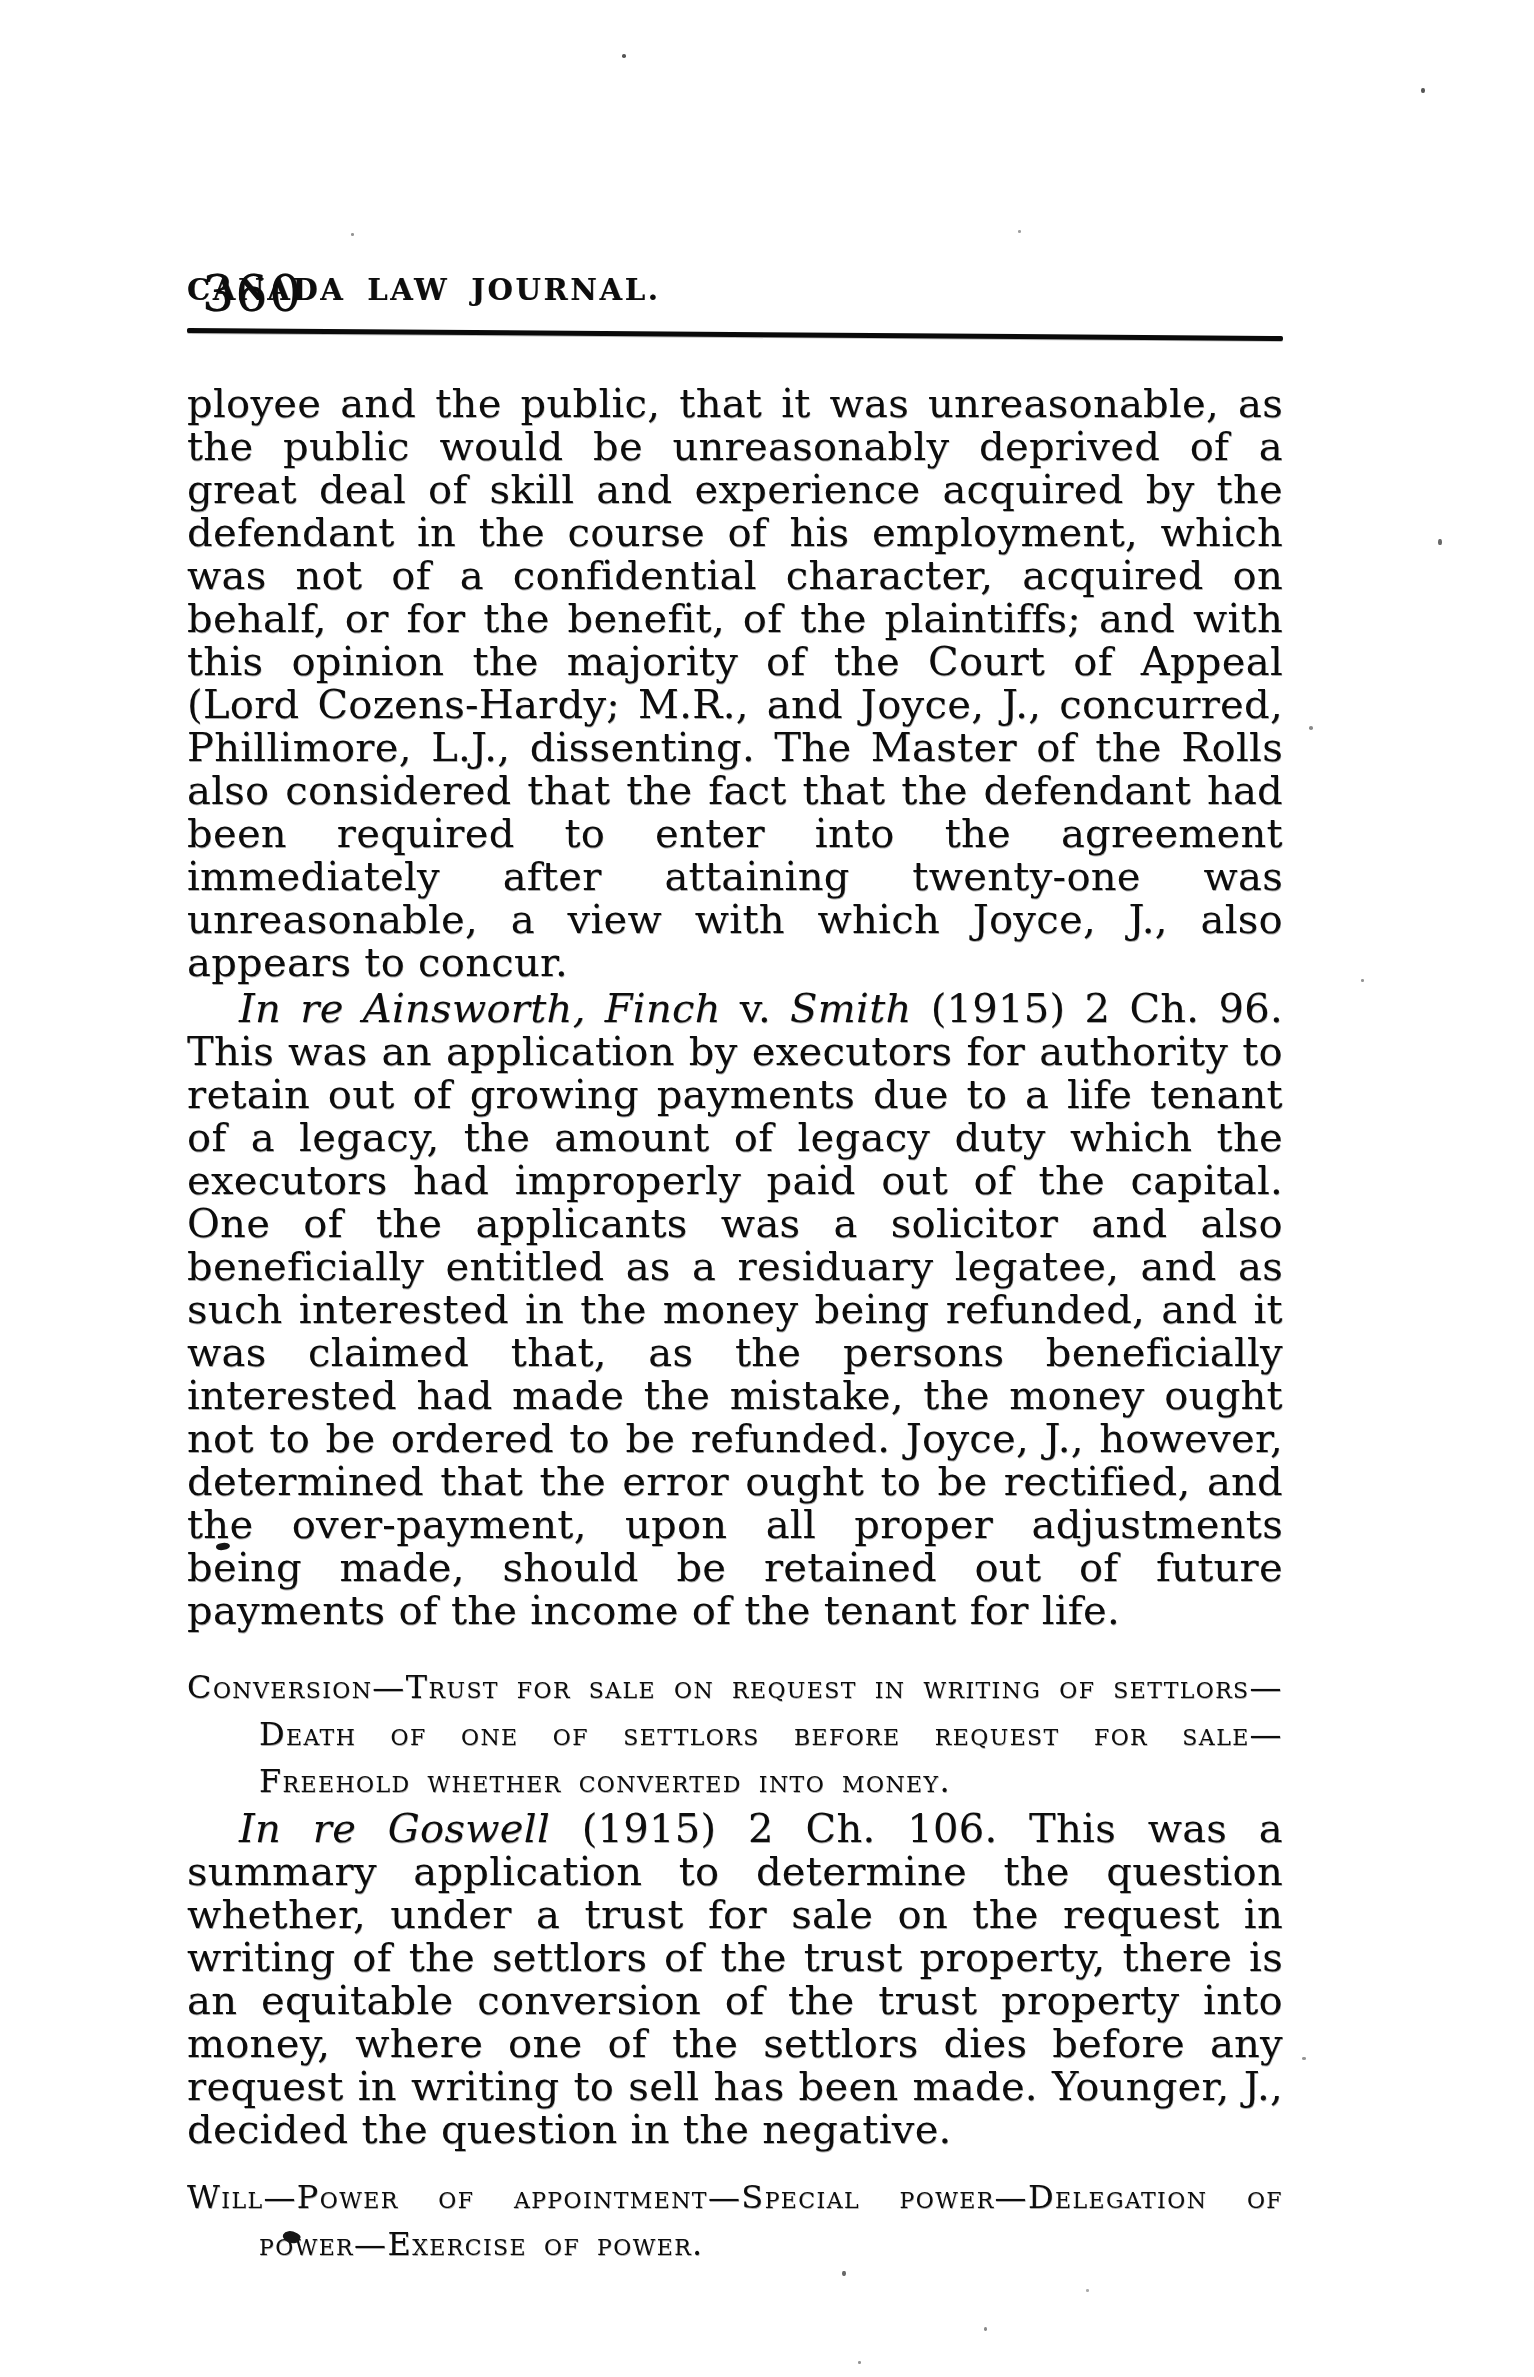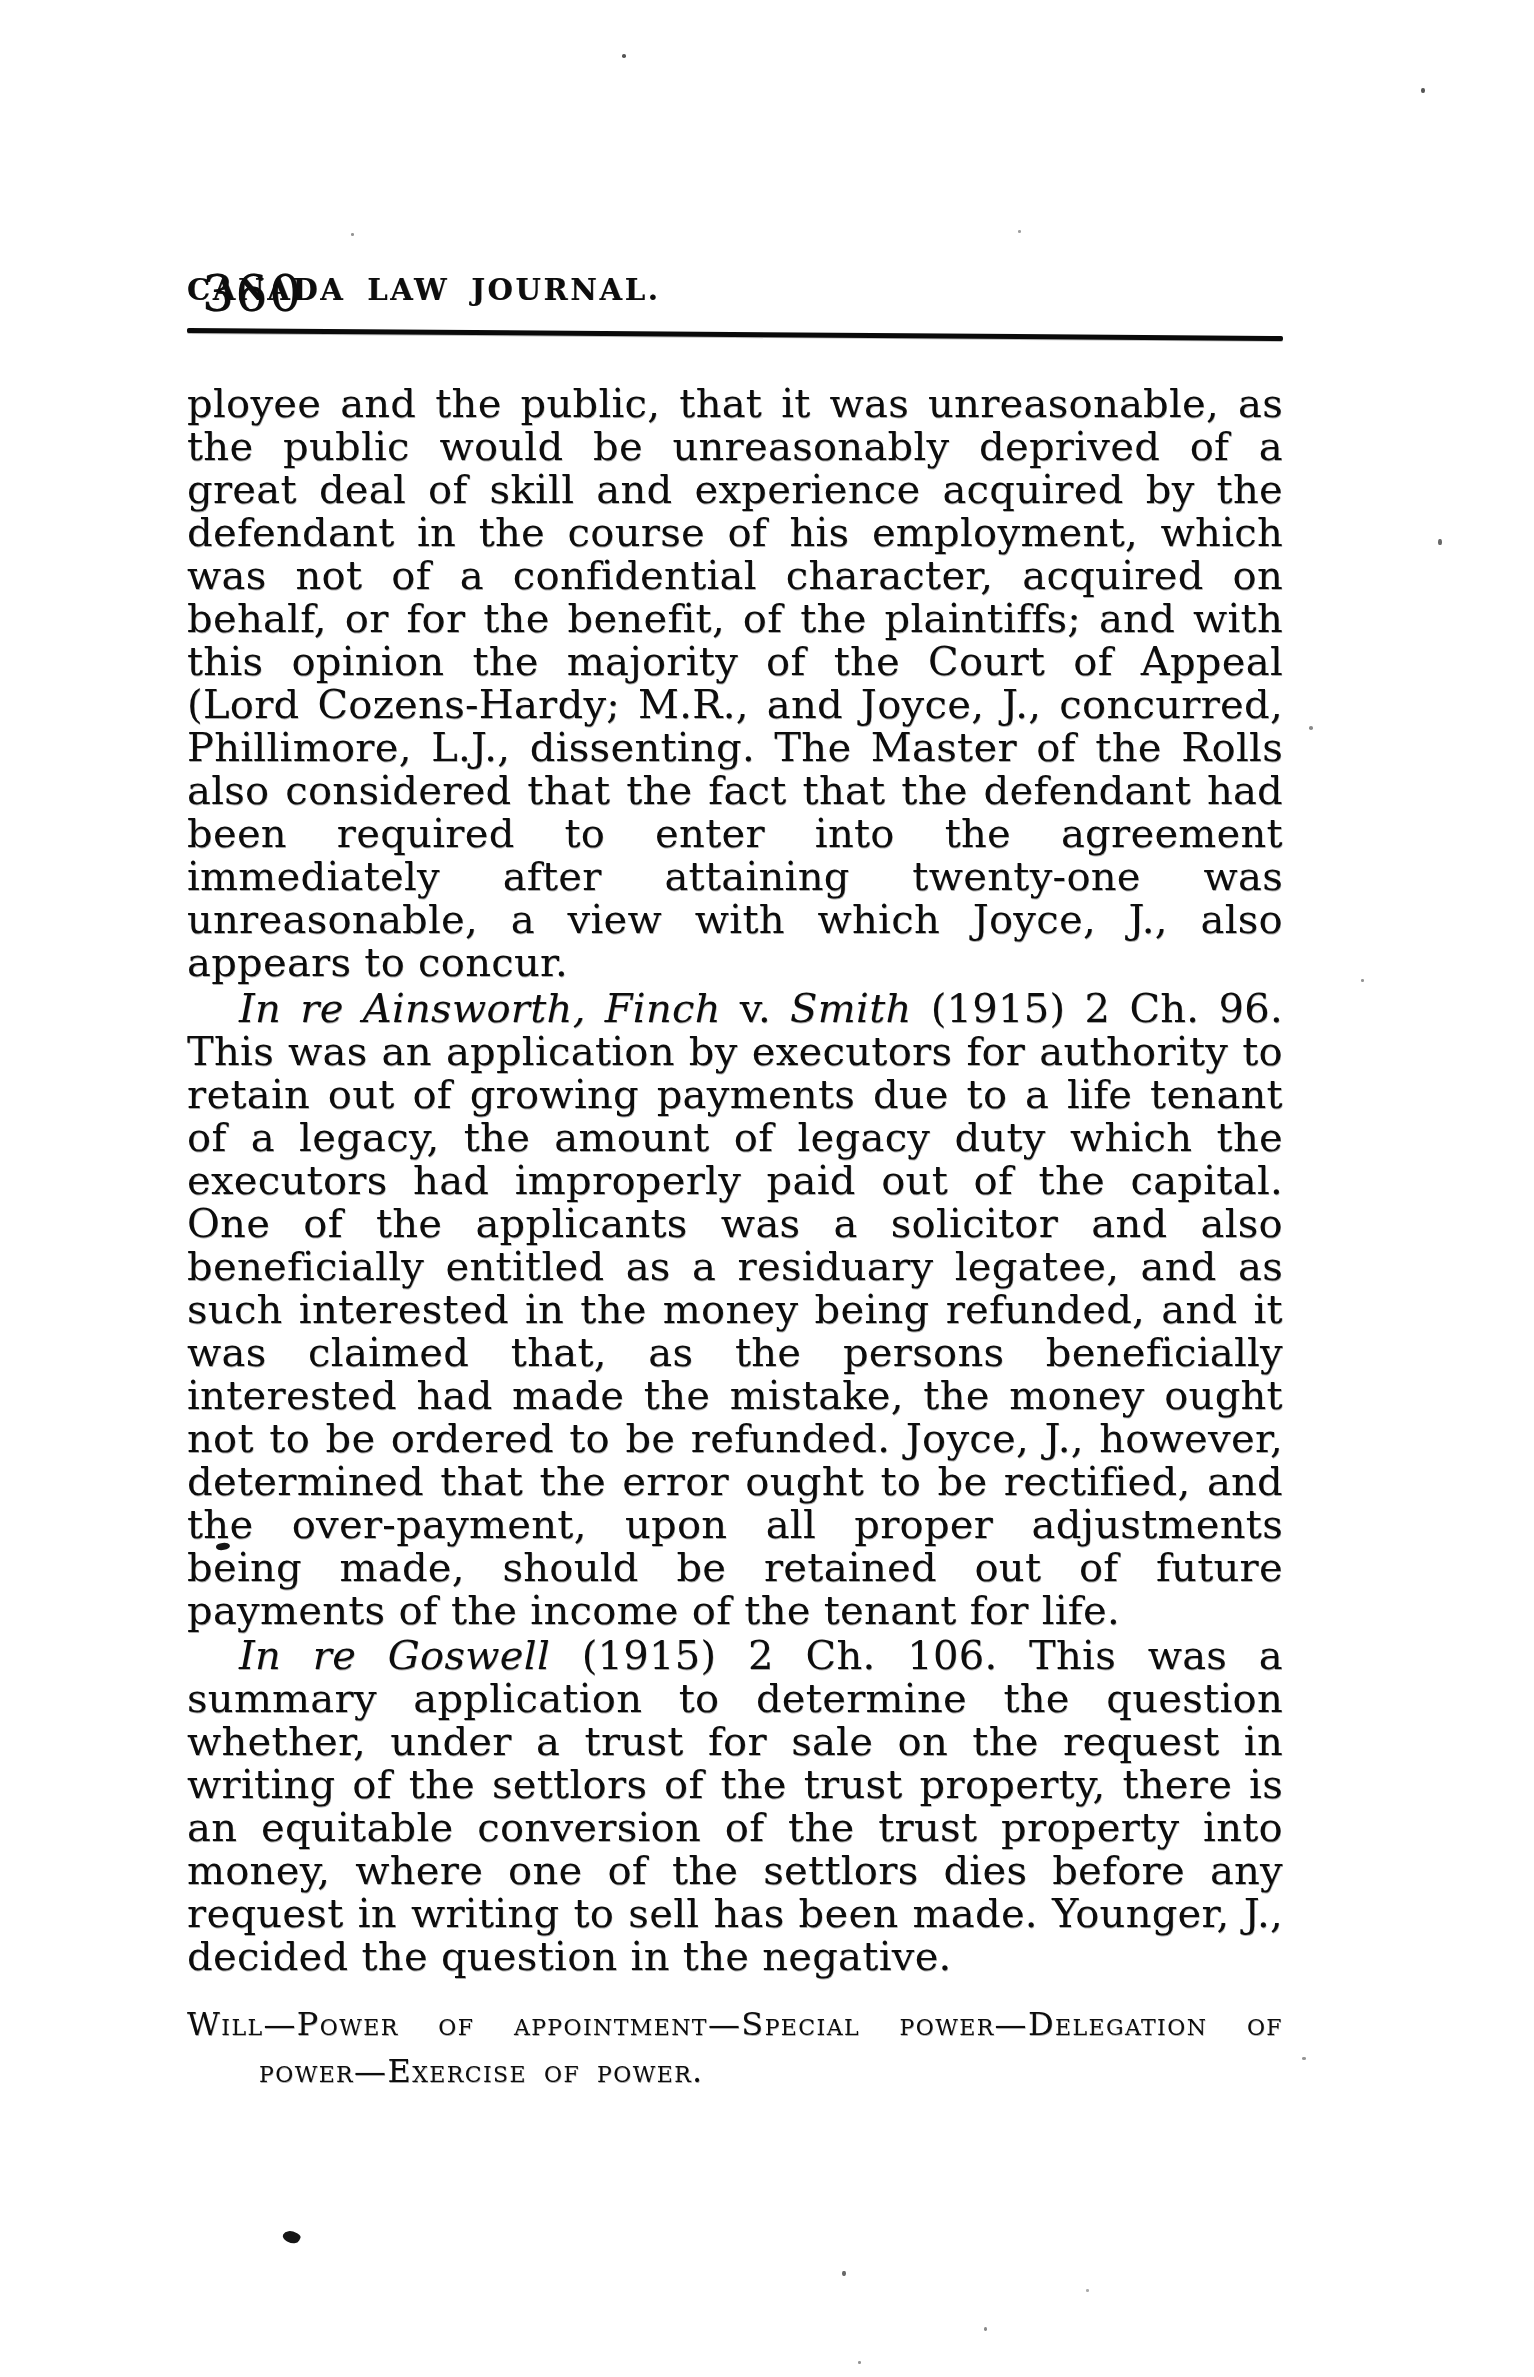--- a/index.html
+++ b/index.html
@@ -94,20 +94,21 @@
       <span class="journal-title">CANADA LAW JOURNAL.</span>
     </div>
 
     <div class="rule"></div>
 
     <p class="body-para p1"><span>ployee and the public, that it was unreasonable, as the public would be unreasonably deprived of a great deal of skill and experience acquired by the defendant in the course of his employment, which was not of a confidential character, acquired on behalf, or for the benefit, of the plaintiffs; and with this opinion the majority of the Court of Appeal (Lord Cozens-Hardy; M.R., and Joyce, J., concurred, Phillimore, L.J., dissenting.  The Master of the Rolls also considered that the fact that the defendant had been required to enter into the agreement immediately after attaining twenty-one was unreasonable, a view with which Joyce, J., also appears to concur.</span></p>
 
 
     <p class="body-para indent p2"><span class="it">In re Ainsworth, Finch</span><span> v. </span><span class="it">Smith</span><span> (1915) 2 Ch. 96.  This was an application by executors for authority to retain out of growing payments due to a life tenant of a legacy, the amount of legacy duty which the executors had improperly paid out of the capital. One of the applicants was a solicitor and also beneficially entitled as a residuary legatee, and as such interested in the money being refunded, and it was claimed that, as the persons beneficially interested had made the mistake, the money ought not to be ordered to be refunded.  Joyce, J., however, determined that the error ought to be rectified, and the over-payment, upon all proper adjustments being made, should be retained out of future payments of the income of the tenant for life.</span></p>
 
+    <p class="heading h2">Conversion—Trust for sale on request in writing of settlors—Death of one of settlors before request for sale—Freehold whether converted into money.</p>
 
     <p class="body-para indent p3"><span class="it">In re Goswell</span><span> (1915) 2 Ch. 106.  This was a summary application to determine the question whether, under a trust for sale on the request in writing of the settlors of the trust property, there is an equitable conversion of the trust property into money, where one of the settlors dies before any request in writing to sell has been made.  Younger, J., decided the question in the negative.</span></p>
 
     <p class="heading h3">Will—Power of appointment—Special power—Delegation of power—Exercise of power.</p>
 
 
   </div>
 
   <div class="blot blot-conversion"></div>
   <div class="blot blot-case"></div>

